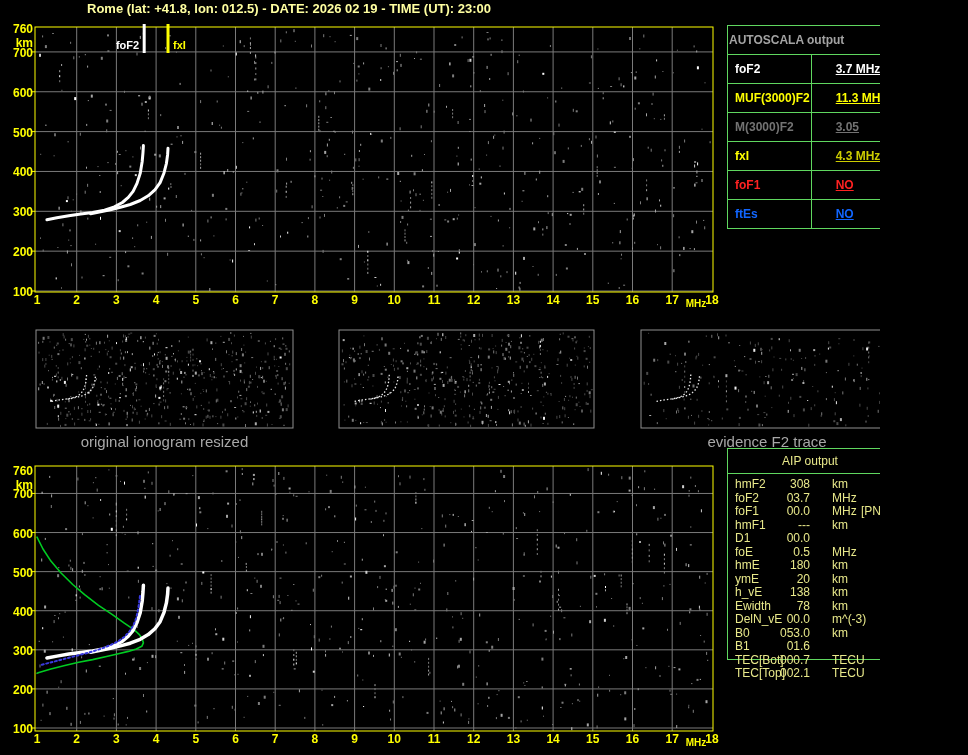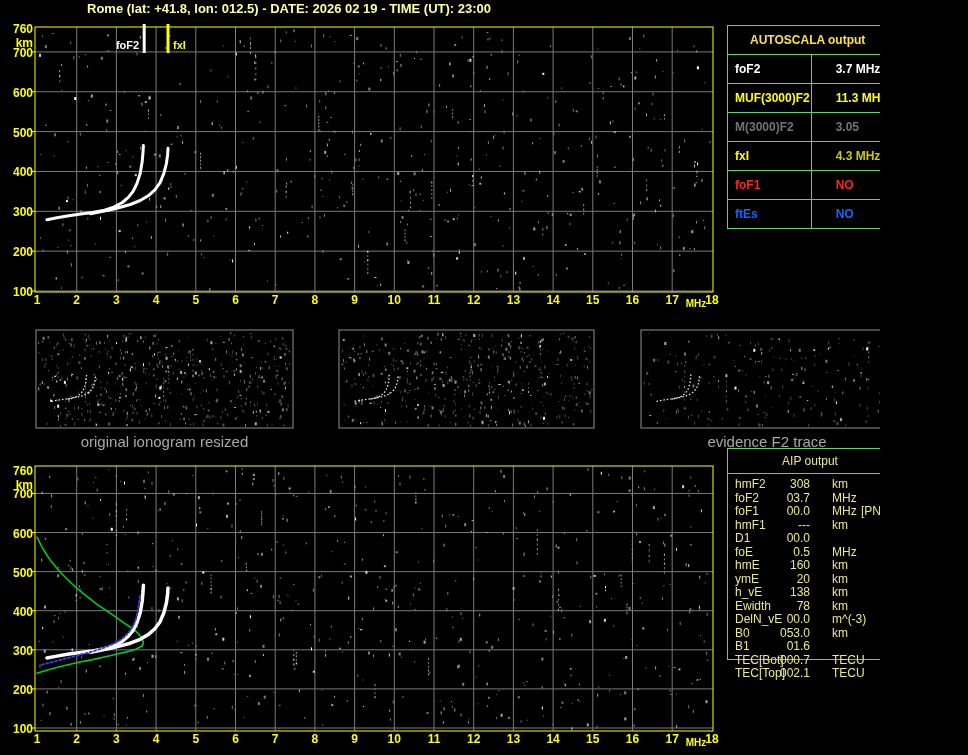--- a/index.html
+++ b/index.html
@@ -8,23 +8,23 @@
   #title{position:absolute;left:0;top:1px;width:578px;text-align:center;
          color:#ffffa0;font-weight:bold;font-size:13px;white-space:nowrap;}
   svg.plots{position:absolute;left:0;top:0;}
   .thumb-cap{position:absolute;top:433px;color:#a8a8a8;font-size:15px;text-align:center;}
   #cap1{left:36px;width:257px;} #cap2{left:339px;width:255px;} #cap3{left:641px;width:252px;}
 
   
   table.as{position:absolute;left:727px;top:25px;border-collapse:collapse;
            font-size:12px;font-weight:bold;table-layout:fixed;background:#000;}
   table.as th,table.as td{border:1px solid #5fd75f;white-space:nowrap;}
-  table.as th{width:164px;height:26px;text-align:center;color:#fde047;}
+  table.as th{width:164px;height:26px;text-align:left;color:#a3a3a3;}
   td.lbl{width:86px;height:26px;padding-left:7px;}
-  td.val{width:78px;height:26px;padding-left:24px;}
+  td.val{width:78px;height:26px;padding-left:24px;text-decoration:underline;}
   .c-w{color:#ffffff;} .c-y{color:#ffff00;} .c-k{color:#737373;}
   .c-o{color:#cccc00;} .c-r{color:#ff2222;} .c-b{color:#1166ff;}
 
   
   .aip{position:absolute;left:727px;top:448px;width:164px;height:210px;
        border:1px solid #5fd75f;color:#e8e88a;font-size:12px;overflow:visible;background:transparent;}
   .aip-h{height:24px;line-height:25px;text-align:center;border-bottom:1px solid #5fd75f;}
   .aip-rows{margin-top:4px;}
   .aip-row{position:relative;height:13.5px;line-height:13px;white-space:nowrap;}
   .aip-row .k{position:absolute;left:7px;text-align:center;}
@@ -2765,21 +2765,21 @@
           <span class="n"></span>
         </div>
         <div class="aip-row">
           <span class="k">foE</span>
           <span class="v">0.5</span>
           <span class="u">MHz</span>
           <span class="n"></span>
         </div>
         <div class="aip-row">
           <span class="k">hmE</span>
-          <span class="v">160</span>
+          <span class="v">180</span>
           <span class="u">km</span>
           <span class="n"></span>
         </div>
         <div class="aip-row">
           <span class="k">ymE</span>
           <span class="v">20</span>
           <span class="u">km</span>
           <span class="n"></span>
         </div>
         <div class="aip-row">

